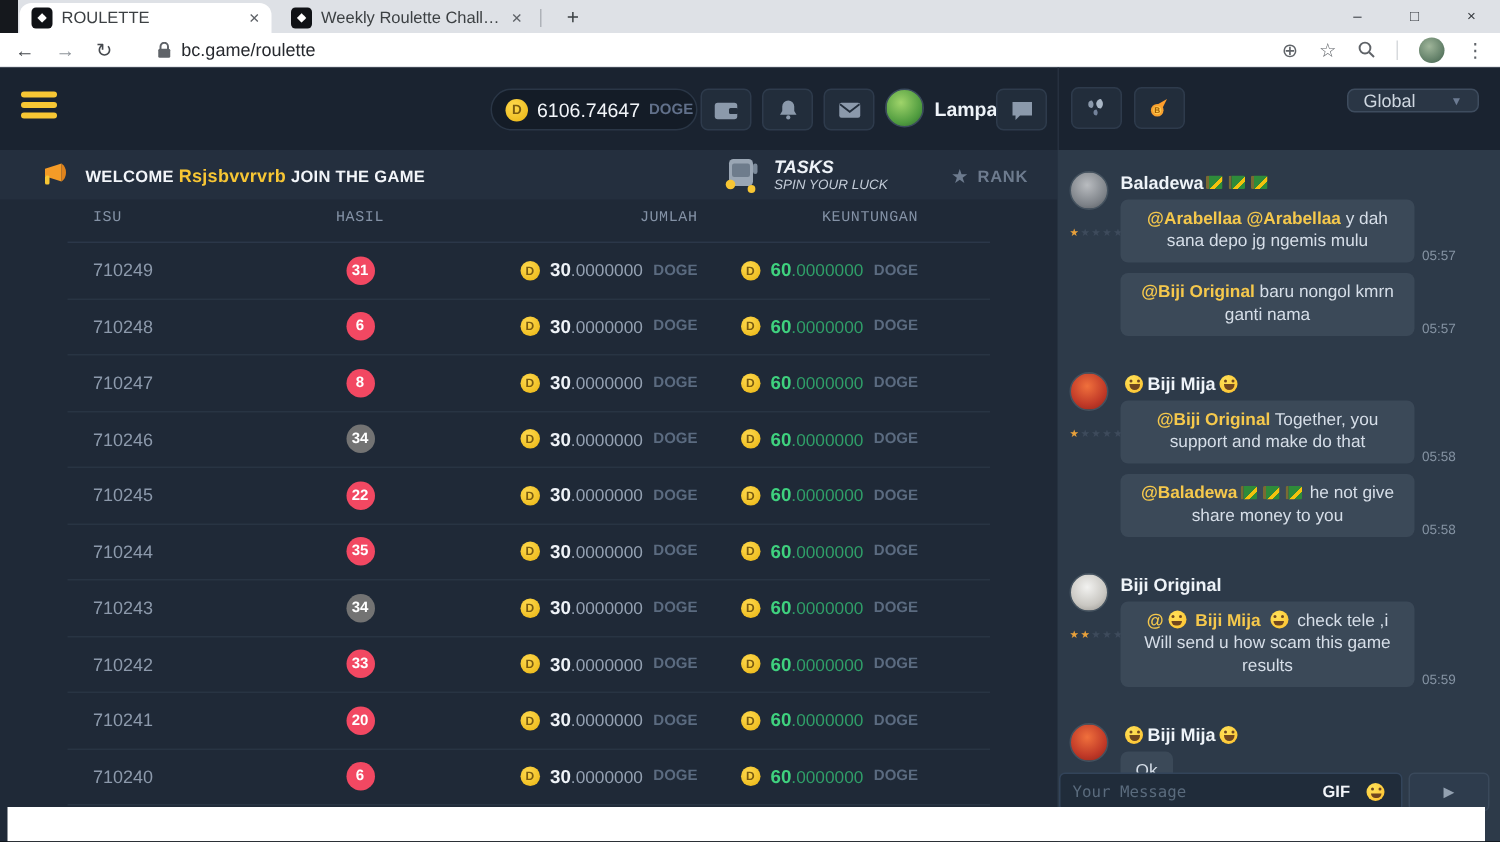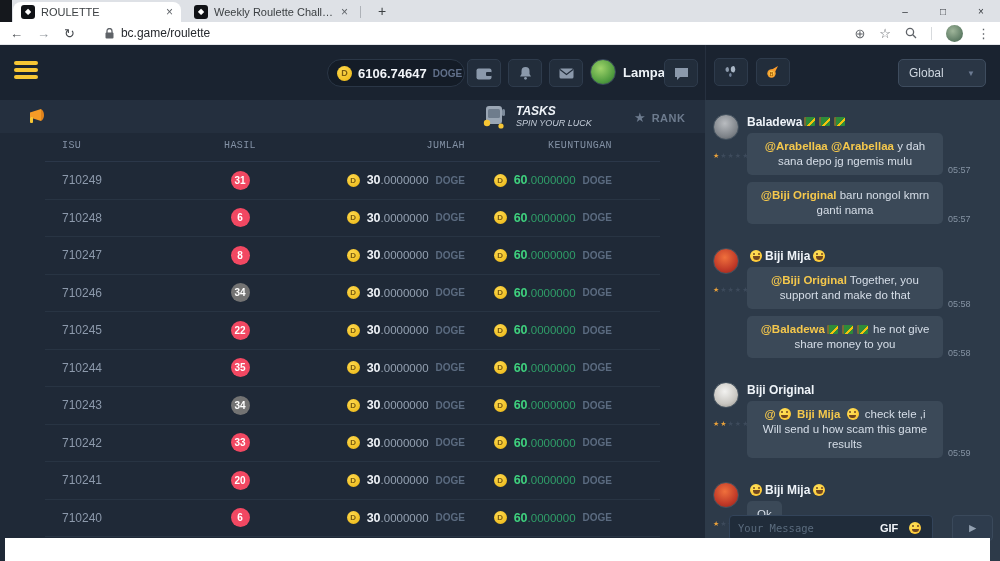--- a/index.html
+++ b/index.html
@@ -33,29 +33,29 @@
 
   
   .app { position:absolute; top:45px; left:0; right:0; bottom:0; background:#1f2937; }
 
   .appheader { position:absolute; top:0; left:0; right:0; height:55px; background:#1a2330; }
   .hamburger { position:absolute; left:14px; top:16px; width:24px; cursor:pointer; }
   .hamburger i { display:block; height:3.5px; background:#f7c634; border-radius:2px; margin-bottom:3.5px; }
   .balance-pill { position:absolute; left:327px; top:14px; height:28px; width:138px; background:#141c27; border:1px solid #2a3646; border-radius:15px; display:flex; align-items:center; padding:0 9px; gap:6px; }
   .coin { display:inline-flex; width:15px; height:15px; border-radius:50%; background:radial-gradient(circle at 38% 32%, #ffd94e, #e9b411); color:#7a5b10; font-size:9px; font-weight:bold; align-items:center; justify-content:center; flex:none; }
   .coin.small { width:13px; height:13px; font-size:8px; }
-  .balance-num { color:#f2f5f9; font-weight:bold; font-size:13px; }
+  .balance-num { color:#f2f5f9; font-weight:normal; font-size:13px; }
   .cur-label { color:#61708a; font-size:10px; font-weight:bold; }
   .caret { color:#6c7b92; font-size:8px; }
   .icon-btn { position:absolute; top:14px; width:34px; height:28px; background:#222d3b; border:1px solid #2e3b4c; border-radius:5px; display:flex; align-items:center; justify-content:center; }
   .user-chip { position:absolute; left:590px; top:14px; display:flex; align-items:center; gap:7px; }
   .user-avatar { width:26px; height:26px; border-radius:50%; background:radial-gradient(circle at 40% 35%, #9fd46a, #4f9b3f 65%, #2f6030); border:1px solid #3a4a5c; }
   .user-name { color:#eef3f8; font-weight:bold; font-size:13px; }
   .panel-head { position:absolute; left:705px; top:0; right:0; height:55px; border-left:1px solid #26303f; }
-  .global-btn { position:absolute; right:14px; top:14px; width:88px; height:28px; background:#2a3645; border:1px solid #3e4c5e; border-radius:5px; display:flex; align-items:center; justify-content:space-between; padding:0 10px; color:#cfd7e0; font-size:12px; }
+  .global-btn { position:absolute; right:14px; top:14px; width:88px; height:16px; background:#2a3645; border:1px solid #3e4c5e; border-radius:5px; display:flex; align-items:center; justify-content:space-between; padding:0 10px; color:#cfd7e0; font-size:12px; }
 
   
   .banner { position:absolute; left:0; top:55px; width:705px; height:33px; background:#242f3e; display:flex; align-items:center; }
   .banner-text { font-size:11px; font-weight:bold; color:#f2f5f9; margin-left:12px; letter-spacing:.2px; }
   .banner-text .player { color:#f7c634; font-size:12px; }
   .tasks-wrap { position:absolute; left:482px; top:3px; display:flex; align-items:center; gap:8px; }
   .tasks-text { font-style:italic; }
   .tasks-title { color:#eef3f8; font-weight:bold; font-size:12px; line-height:13px; }
   .tasks-sub { color:#c3ccd8; font-size:9px; }
   .rank-wrap { position:absolute; left:634px; top:10px; display:flex; align-items:center; gap:6px; color:#6d7b8e; }
@@ -96,21 +96,21 @@
   .msgrow { display:flex; align-items:flex-end; margin-bottom:7px; }
   .bubble { background:#3b4958; border-radius:5px; padding:6px 10px; max-width:196px; font-size:11.5px; line-height:15px; color:#d6dee8;text-align:center; }
   .mention { color:#f5c84c; font-weight:bold; }
   .mtime { font-size:9px; color:#8593a3; margin-left:5px; flex:none; }
 
   .emoji { display:inline-block; width:12px; height:12px; border-radius:50%; background:radial-gradient(circle at 35% 30%, #ffe259, #fdbe2a); position:relative; vertical-align:-2px; margin:0 3px; }
   .emoji::before { content:""; position:absolute; left:2.5px; top:3px; width:2px; height:2px; border-radius:50%; background:#70461f; box-shadow:5px 0 0 #70461f; }
   .emoji::after { content:""; position:absolute; left:2.5px; top:6.5px; width:7px; height:3.5px; border-radius:0 0 7px 7px; background:#70461f; }
   .flag { display:inline-block; width:11px; height:9px; margin:0 2px; border-left:2px solid #7a6a33; background:linear-gradient(135deg, #2e8b3a 0 52%, #f4c20d 52% 72%, #2e8b3a 72%); border-radius:1px; vertical-align:-1px; }
 
-  .inputrow { position:absolute; left:24px; right:7px; top:415px; height:26px; display:flex; gap:19px; }
+  .inputrow { position:absolute; left:1px; right:7px; top:415px; height:26px; display:flex; gap:4px; }
   .msginput { flex:1; height:26px; background:#202c3a; border:1px solid #33445a; border-radius:4px; display:flex; align-items:center; padding:0 8px; gap:8px; }
   .msginput input { flex:1; min-width:0; background:transparent; border:none; outline:none; color:#cfd7e0; font-family:"DejaVu Sans Mono", monospace; font-size:10.5px; }
   .msginput input::placeholder { color:#5a6b7d; }
   .gif-label { color:#f2f5f9; font-weight:bold; font-size:11px; }
   .send-btn { width:54px; height:26px; background:#2e3c4d; border:1px solid #3a495b; border-radius:4px; color:#93a1b1; font-size:12px; display:flex; align-items:center; justify-content:center; }
 
   .white-strip { position:absolute; left:5px; right:10px; bottom:0; height:23px; background:#ffffff; z-index:50; }
 
   svg { display:block; }
 </style>
@@ -239,20 +239,25 @@
         </div>
       </div>
     </div>
 
     <div class="banner">
       <svg width="19" height="17" viewBox="0 0 19 17" style="margin-left:26px">
         <path d="M15 1 L15 13 L4 9.5 L4 4.5 z" fill="#f49b27"></path>
           <path d="M15 1 q3 2 3 6 t-3 6 z" fill="#e0831c"></path>
           <rect x="4" y="9" width="3" height="6" rx="1" fill="#f7c634"></rect>
       </svg>
+      <div class="banner-text">
+        <span>WELCOME</span>
+        <span class="player">Rsjsbvvrvrb</span>
+        <span>JOIN THE GAME</span>
+      </div>
       <div class="tasks-wrap">
         <svg width="26" height="27" viewBox="0 0 26 27">
           <rect x="4" y="3" width="16" height="18" rx="3" fill="#9aa6b4"></rect>
           <rect x="6" y="6" width="12" height="9" rx="1.5" fill="#6e7c8c"></rect>
           <circle cx="5" cy="20" r="3.2" fill="#f7c634"></circle>
           <circle cx="19" cy="23" r="2.6" fill="#f7c634"></circle>
           <rect x="20" y="6" width="3" height="7" rx="1.5" fill="#7c8a9a"></rect>
         </svg>
         <div class="tasks-text">
           <div class="tasks-title">TASKS</div>

